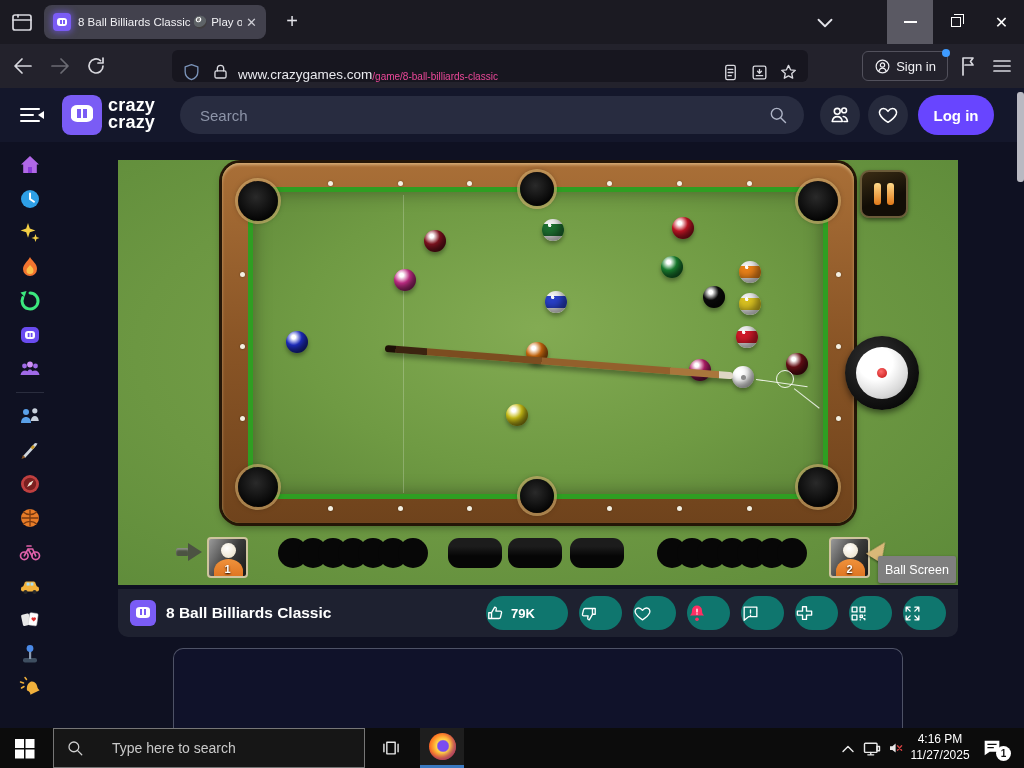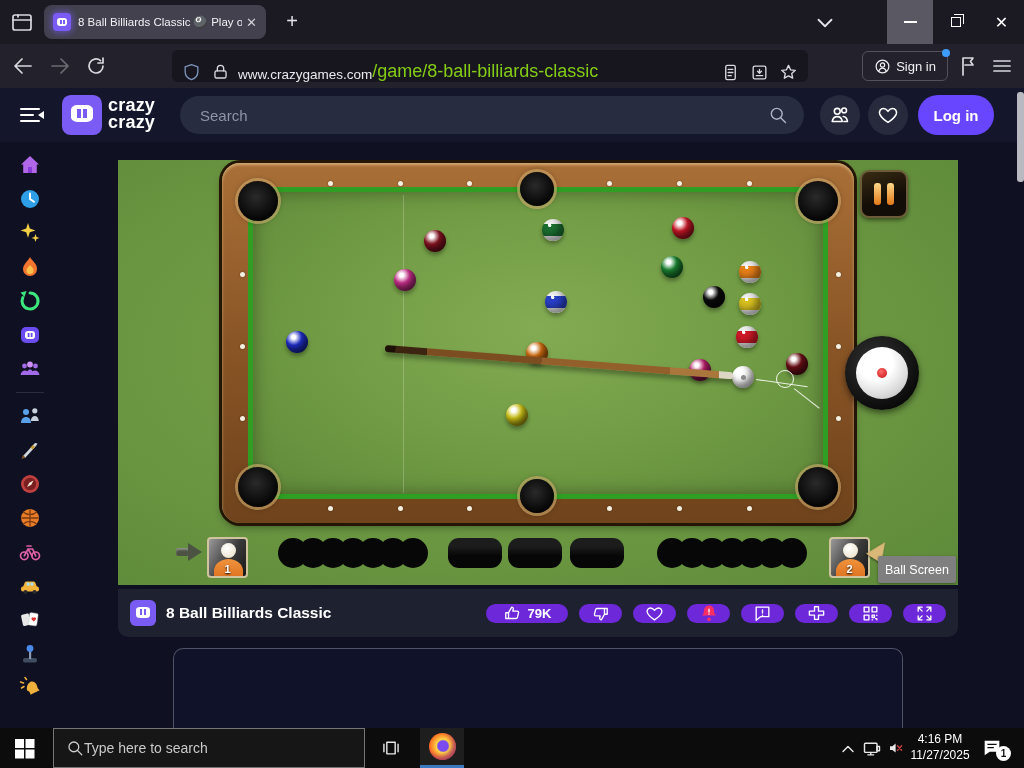--- a/index.html
+++ b/index.html
@@ -23,21 +23,21 @@
   .win-min i { width:13px; height:1.6px; background:#fff; display:block; }
   .win-restore { left:933px; }
   .win-restore i { width:10px; height:10px; border:1.4px solid #fff; display:block; position:relative; }
   .win-restore i:after { content:""; position:absolute; left:2px; top:-4.5px; width:9px; height:9px; border-top:1.4px solid #fff; border-right:1.4px solid #fff; }
   .win-close { left:979px; width:45px; color:#fff; font-size:16px; }
 
   .navbar { position:absolute; top:44px; left:0; width:1024px; height:44px; background:#23222c; }
   .navic { position:absolute; top:10px; width:24px; height:24px; color:#d8d8de; }
   .urlbar { position:absolute; left:172px; top:6px; width:636px; height:32px; background:#17161f; border-radius:6px; display:flex; align-items:flex-end; padding:0 10px; }
   .url-domain { color:#e9e9ee; font-size:13.5px; margin-left:8px; }
-  .url-path { color:#84cc16; font-size:18px; }
+  .url-path { color:#ec4899; font-size:10px; }
   .urlbar .spacer { flex:1; }
   .signin { position:absolute; left:862px; top:7px; width:86px; height:30px; border:1px solid #52515c; border-radius:6px; display:flex; align-items:center; justify-content:center; gap:5px; color:#f0f0f4; font-size:13px; }
   .signin .dot { position:absolute; right:-3px; top:-3px; width:8px; height:8px; border-radius:50%; background:#3e9bff; }
 
   
   .site { position:absolute; top:88px; left:0; width:1024px; height:640px; background:#0f1122; }
   .cg-header { position:absolute; top:0; left:0; width:1024px; height:54px; background:#14172b; display:flex; align-items:center; }
   .fold { position:absolute; left:20px; top:16px; width:24px; height:22px; }
   .fold i { display:block; height:2.5px; background:#fff; border-radius:2px; margin:3.5px 0; }
   .fold i:nth-child(1){ width:20px; } .fold i:nth-child(2){ width:14px; } .fold i:nth-child(3){ width:20px; }
@@ -89,31 +89,31 @@
   .slot { position:absolute; top:0; width:30px; height:30px; border-radius:50%; background:#070707; }
   .pill-slot { position:absolute; top:378px; width:54px; height:30px; border-radius:11px; background:linear-gradient(180deg,#1c1c1c 0 28%, #060606 60%); }
   .fs-tooltip { position:absolute; left:760px; top:396px; width:78px; height:27px; background:#7f7f7f; border-radius:2px; color:#fff; font-size:12.5px; display:flex; align-items:center; justify-content:center; box-shadow:0 1px 3px rgba(0,0,0,.4); }
   .cursor-hand { position:absolute; left:752px; top:380px; width:0; height:0; border-left:10px solid transparent; border-right:8px solid transparent; border-bottom:20px solid #d9b878; transform:rotate(32deg); filter:drop-shadow(0 1px 1px rgba(0,0,0,.5)); }
 
   
   .gamebar { position:absolute; left:118px; top:501px; width:840px; height:48px; background:#1e2130; border-radius:0 0 10px 10px; display:flex; align-items:center; padding:0 12px; }
   .logo-small { position:relative; width:26px; height:26px; flex:none; }
   .logo-small b.e1 { left:38%; } .logo-small b.e2 { left:53%; }
   .game-title { color:#ffffff; font-weight:bold; font-size:15.5px; margin-left:10px; flex:1; }
-  .gbtn { height:19px; border-radius:17px; background:#6d28d9; display:flex; align-items:center; justify-content:center; margin-left:11px; flex:none; }
+  .gbtn { height:34px; border-radius:17px; background:#0f766e; display:flex; align-items:center; margin-left:11px; flex:none; }
   .gbtn.round { width:43px; }
   .gbtn.like { width:82px; gap:6px; color:#fff; font-size:13px; font-weight:bold; }
   .gbtn svg { width:19px; height:19px; }
 
   .empty-box { position:absolute; left:173px; top:560px; width:730px; height:80px; border:1px solid #4e5266; border-bottom:none; border-radius:10px 10px 0 0; background:#10122a; }
 
   
   .taskbar { position:absolute; left:0; top:728px; width:1024px; height:40px; background:#0c0c0c; }
   .tb-start { position:absolute; left:12px; top:8px; width:24px; height:24px; }
-  .tb-search { position:absolute; left:53px; top:0; width:312px; height:40px; background:#161616; border:1px solid #767676; display:flex; align-items:center; padding:0 12px; gap:0; }
+  .tb-search { position:absolute; left:53px; top:0; width:312px; height:40px; background:#161616; border:1px solid #767676; display:flex; align-items:center; padding:0 12px; gap:28px; }
   .tb-search .ph { color:#c9c9c9; font-size:14px; }
   .tb-btn { position:absolute; top:0; height:40px; display:flex; align-items:center; justify-content:center; }
   .tb-taskview { left:372px; width:38px; }
   .tb-firefox { left:420px; width:44px; background:#1e1e1e; border-bottom:3px solid #3a78c0; }
   .ff-icon { width:27px; height:27px; border-radius:50%; background:radial-gradient(circle at 52% 48%, #7a4cf0 0 26%, #ffd54a 33%, #ff9a2e 52%, #ff6a1e 70%, #e8451e 92%); box-shadow:inset -3px -3px 5px rgba(120,30,140,.6); }
   .tray-ic { position:absolute; top:11px; width:20px; height:18px; color:#e8e8e8; }
   .tb-clock { position:absolute; left:903px; top:4px; width:74px; height:32px; color:#fff; font-size:12px; text-align:center; line-height:1.3; }
   .tb-action { position:absolute; left:981px; top:9px; width:24px; height:22px; }
   .tb-badge { position:absolute; left:996px; top:746px; width:15px; height:15px; border-radius:50%; background:#fff; color:#111; font-size:10px; font-weight:bold; text-align:center; line-height:15px; }
 

